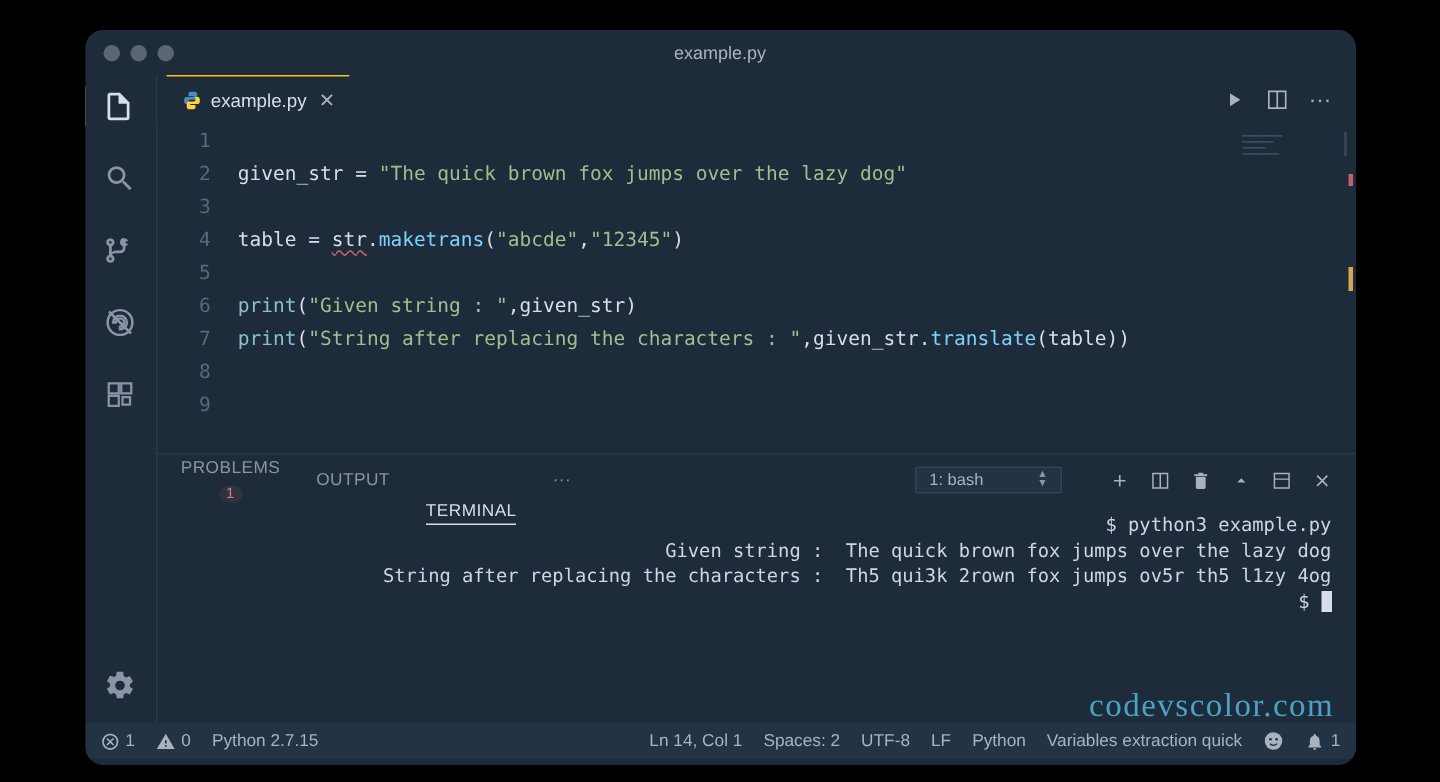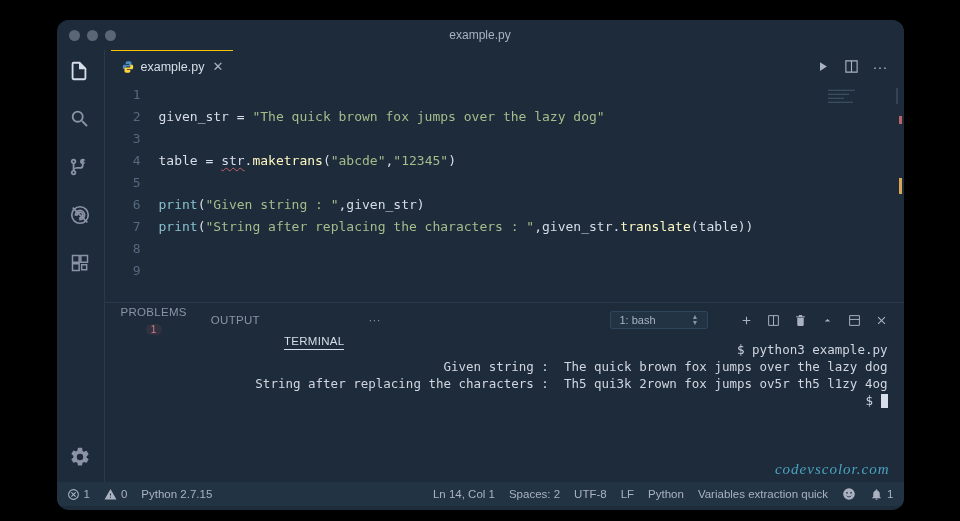--- a/index.html
+++ b/index.html
@@ -21,39 +21,39 @@
 .tabbar-spacer { flex: 1; }
 .tabactions { display: flex; gap: 14px; padding-right: 16px; align-items: center; }
 .tabactions svg { fill: #aab2c0; cursor: pointer;}
 .editor { flex: 1; display: flex; font-family: Menlo, Monaco, Consolas, monospace; font-size: 13px; line-height: 22px; overflow: hidden; padding-top: 2px; position: relative; }
 .gutter { width: 54px; color: #56697f; text-align: right; padding-right: 18px; user-select: none; }
 .code { flex: 1; color: #d8dee9; white-space: pre; }
 .c-var { color: #d8dee9; }
 .c-op { color: #d8dee9; }
 .c-str { color: #a3be8c; }
 .c-fn { color: #88c0d0; }
-.c-meth { color: #fef9c3; }
+.c-meth { color: #7dd3fc; }
 .c-punc { color: #d8dee9; }
 .squiggle { text-decoration: underline wavy #bf616a; text-decoration-thickness: 1px; text-underline-offset: 2px; }
 .minimap { position: absolute; right: 6px; top: 6px; width: 70px; font-size: 3px; line-height: 4px; color: #56697f; opacity: 0.75; white-space: pre; overflow: hidden; border-right: 2px solid #3b4b5e; padding-right: 4px; }
 .yellowmark { position: absolute; right: 2px; top: 96px; width: 3px; height: 16px; background: #d8a657; }
 .redmark { position: absolute; right: 2px; top: 34px; width: 3px; height: 8px; background: #bf616a; }
 .panel { height: 180px; border-top: 1px solid #2a3a4a; display: flex; flex-direction: column; }
 .paneltabs { height: 34px; display: flex; align-items: center; gap: 24px; padding: 0 16px; font-size: 11.5px; color: #8a94a6; }
 .ptab { cursor: pointer; letter-spacing: 0.3px; display: flex; gap: 6px; align-items: center; flex-direction: column; }
 .ptab.active { color: #d8dee9; border-bottom: 1px solid #d8dee9; padding-bottom: 2px; margin-top: 44px; }
 .ptab .badge { background: #bf616a20; color: #c9808a; border-radius: 8px; padding: 0 5px; font-size: 10px; }
 .panelspacer { flex: 1; }
 .termselect { background: #223344; color: #aab2c0; font-size: 11px; padding: 2px 8px; border: 1px solid #2f455b; border-radius: 2px; cursor: pointer; display: flex; align-items: center; gap: 36px; }
 .termselect .arrows { display:flex; flex-direction:column; font-size:7px; line-height:6px; color:#8a94a6;}
 .termactions { display: flex; gap: 14px; align-items: center; padding-left: 8px; }
 .termactions svg { fill: #aab2c0; cursor: pointer; }
 .terminal { flex: 1; padding: 4px 16px; font-family: Menlo, Monaco, Consolas, monospace; font-size: 12.5px; color: #d0d6e0; white-space: pre; position: relative; line-height: 17px; text-align: right; }
 .cursor { display: inline-block; width: 7px; height: 14px; background: #d8dee9; vertical-align: text-bottom; }
-.watermark { position: absolute; right: 14px; bottom: 4px; font-family: cursive; font-style: italic; font-size: 15px; color: #4aa3c2; letter-spacing: 1px; }
+.watermark { position: absolute; right: 14px; bottom: 4px; font-family: cursive; font-size: 22px; color: #4aa3c2; letter-spacing: 1px; }
 .statusbar { height: 24px; background: #223344; display: flex; align-items: center; font-size: 11.5px; color: #aab2c0; padding: 0 10px; gap: 14px; }
 .statusbar .sitem { display: flex; align-items: center; gap: 4px; cursor: pointer; }
 .statusbar .sp { flex: 1; }
 .statusbar svg { fill: #aab2c0; }
 .pyicon { width: 14px; height: 14px; display: inline-block; }
 </style>
 </head>
 <body>
 
 <div class="window">

